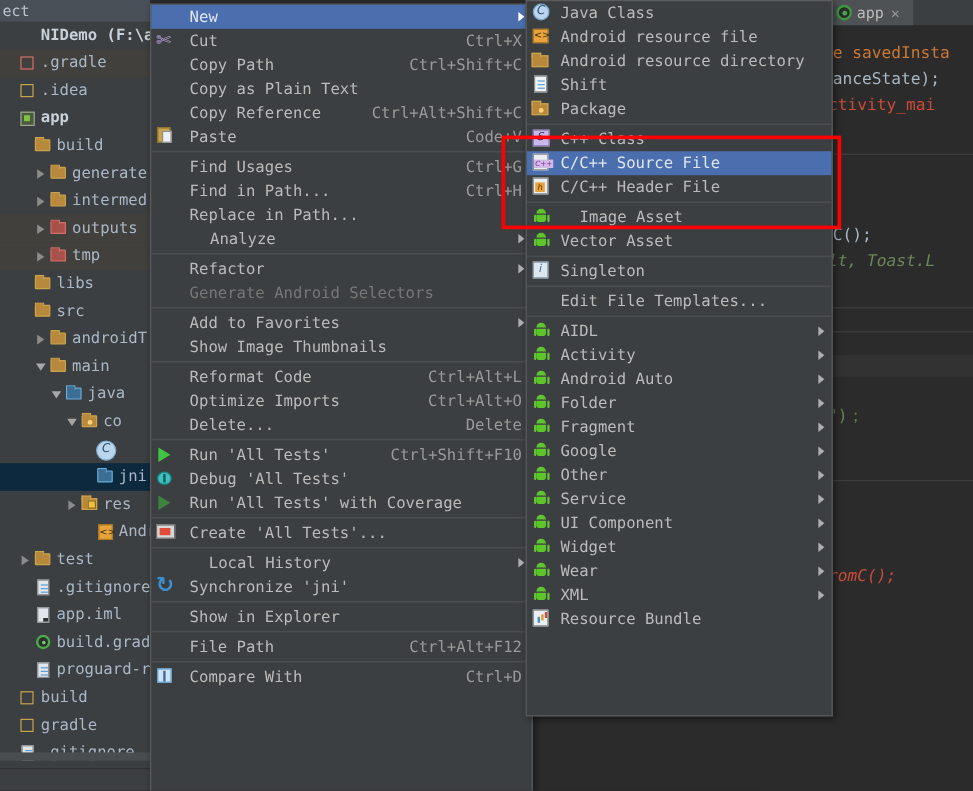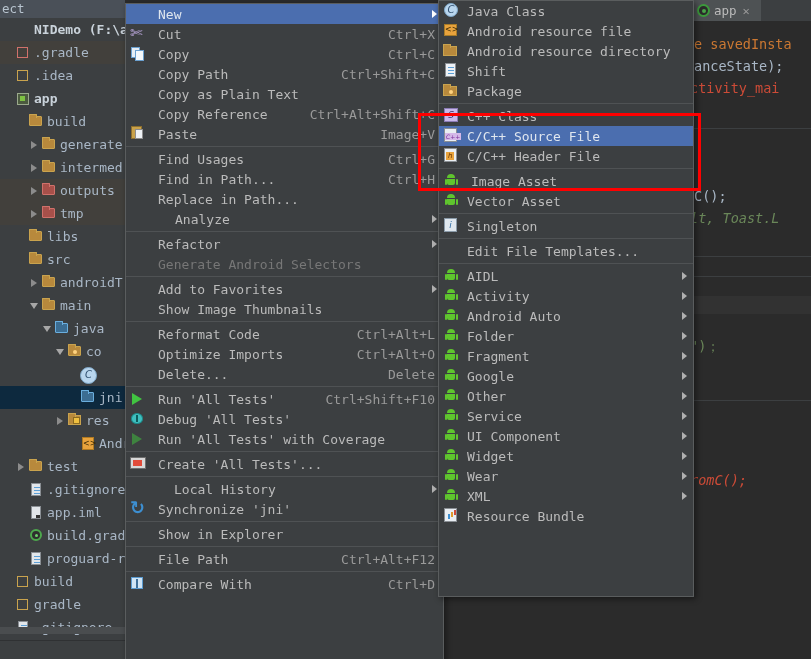--- a/index.html
+++ b/index.html
@@ -383,46 +383,39 @@
       <span class="micon"></span>
       <span class="mlabel" style="margin-left:8px">New</span>
       <span class="msub"></span>
     </div>
     <div class="mrow">
       <span class="micon"><i class="i-scissors"></i></span>
       <span class="mlabel" style="margin-left:8px">Cut</span>
       <span class="mshort">Ctrl+X</span>
     </div>
     <div class="mrow">
-      <span class="micon">
-        <i class="i-copy"></i>
-      </span>
-      <span class="mlabel" style="margin-left:8px">Copy</span>
-      <span class="mshort">Ctrl+C</span>
-    </div>
-    <div class="mrow">
       <span class="micon"></span>
       <span class="mlabel" style="margin-left:8px">Copy Path</span>
       <span class="mshort">Ctrl+Shift+C</span>
     </div>
     <div class="mrow">
       <span class="micon"></span>
       <span class="mlabel" style="margin-left:8px">Copy as Plain Text</span>
     </div>
     <div class="mrow">
       <span class="micon"></span>
       <span class="mlabel" style="margin-left:8px">Copy Reference</span>
       <span class="mshort">Ctrl+Alt+Shift+C</span>
     </div>
     <div class="mrow">
       <span class="micon">
         <i class="i-paste"></i>
       </span>
       <span class="mlabel" style="margin-left:8px">Paste</span>
-      <span class="mshort">Image+V</span>
+      <span class="mshort">Code+V</span>
     </div>
     <div class="msep"></div>
     <div class="mrow">
       <span class="micon"></span>
       <span class="mlabel" style="margin-left:8px">Find Usages</span>
       <span class="mshort">Ctrl+G</span>
     </div>
     <div class="mrow">
       <span class="micon"></span>
       <span class="mlabel" style="margin-left:8px">Find in Path...</span>
@@ -580,21 +573,21 @@
     <div class="msep"></div>
     <div class="mrow">
       <span class="micon">
         <i class="i-android">
           <i class="head"></i>
           <i class="body"></i>
           <i class="la"></i>
           <i class="ra"></i>
         </i>
       </span>
-      <span class="mlabel" style="margin-left:8px">Image Asset</span>
+      <span class="mlabel" style="margin-left:20px">Image Asset</span>
     </div>
     <div class="mrow">
       <span class="micon">
         <i class="i-android">
           <i class="head"></i>
           <i class="body"></i>
           <i class="la"></i>
           <i class="ra"></i>
         </i>
       </span>

